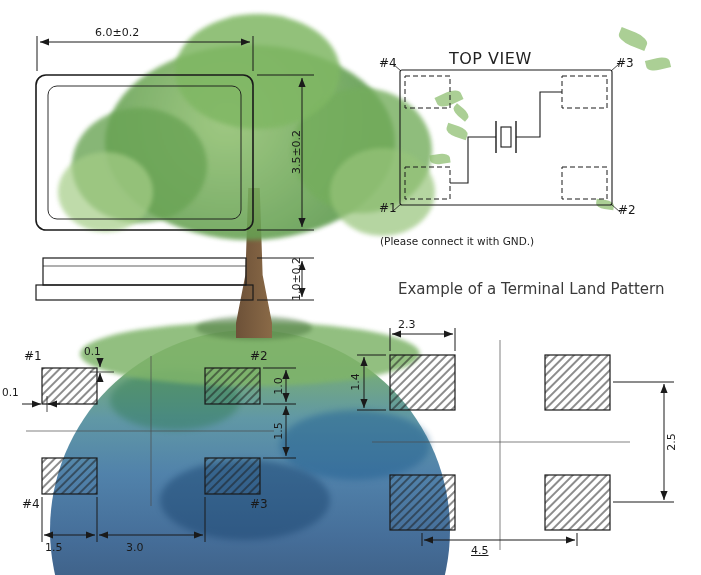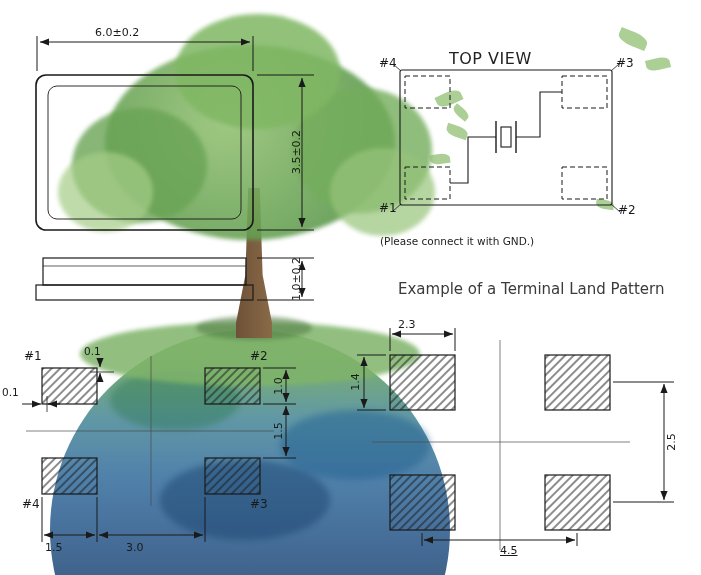--- a/index.html
+++ b/index.html
@@ -201,15 +201,15 @@
   <span class="lbl small dim-c" style="left:84px;top:345px;width:32px;">0.1</span>
   <span class="lbl small dim-c" style="left:2px;top:386px;width:32px;">0.1</span>
   <span class="lbl vdim" style="left:239px;top:379px;">1.0</span>
   <span class="lbl vdim" style="left:239px;top:424px;">1.5</span>
   <span class="lbl dim dim-c" style="left:45px;top:541px;width:50px;">1.5</span>
   <span class="lbl dim dim-c" style="left:126px;top:541px;width:50px;">3.0</span>
 
   <span class="lbl dim dim-c" style="left:398px;top:318px;width:50px;">2.3</span>
   <span class="lbl vdim" style="left:316px;top:375px;">1.4</span>
   <span class="lbl vdim" style="left:632px;top:435px;">2.5</span>
-  <span class="lbl dim dim-c" style="left:500px;top:544px;width:50px;text-decoration:underline;">4.5</span>
+  <span class="lbl dim dim-c" style="left:471px;top:544px;width:50px;text-decoration:underline;">4.5</span>
 
 </div>
 
 </body></html>

